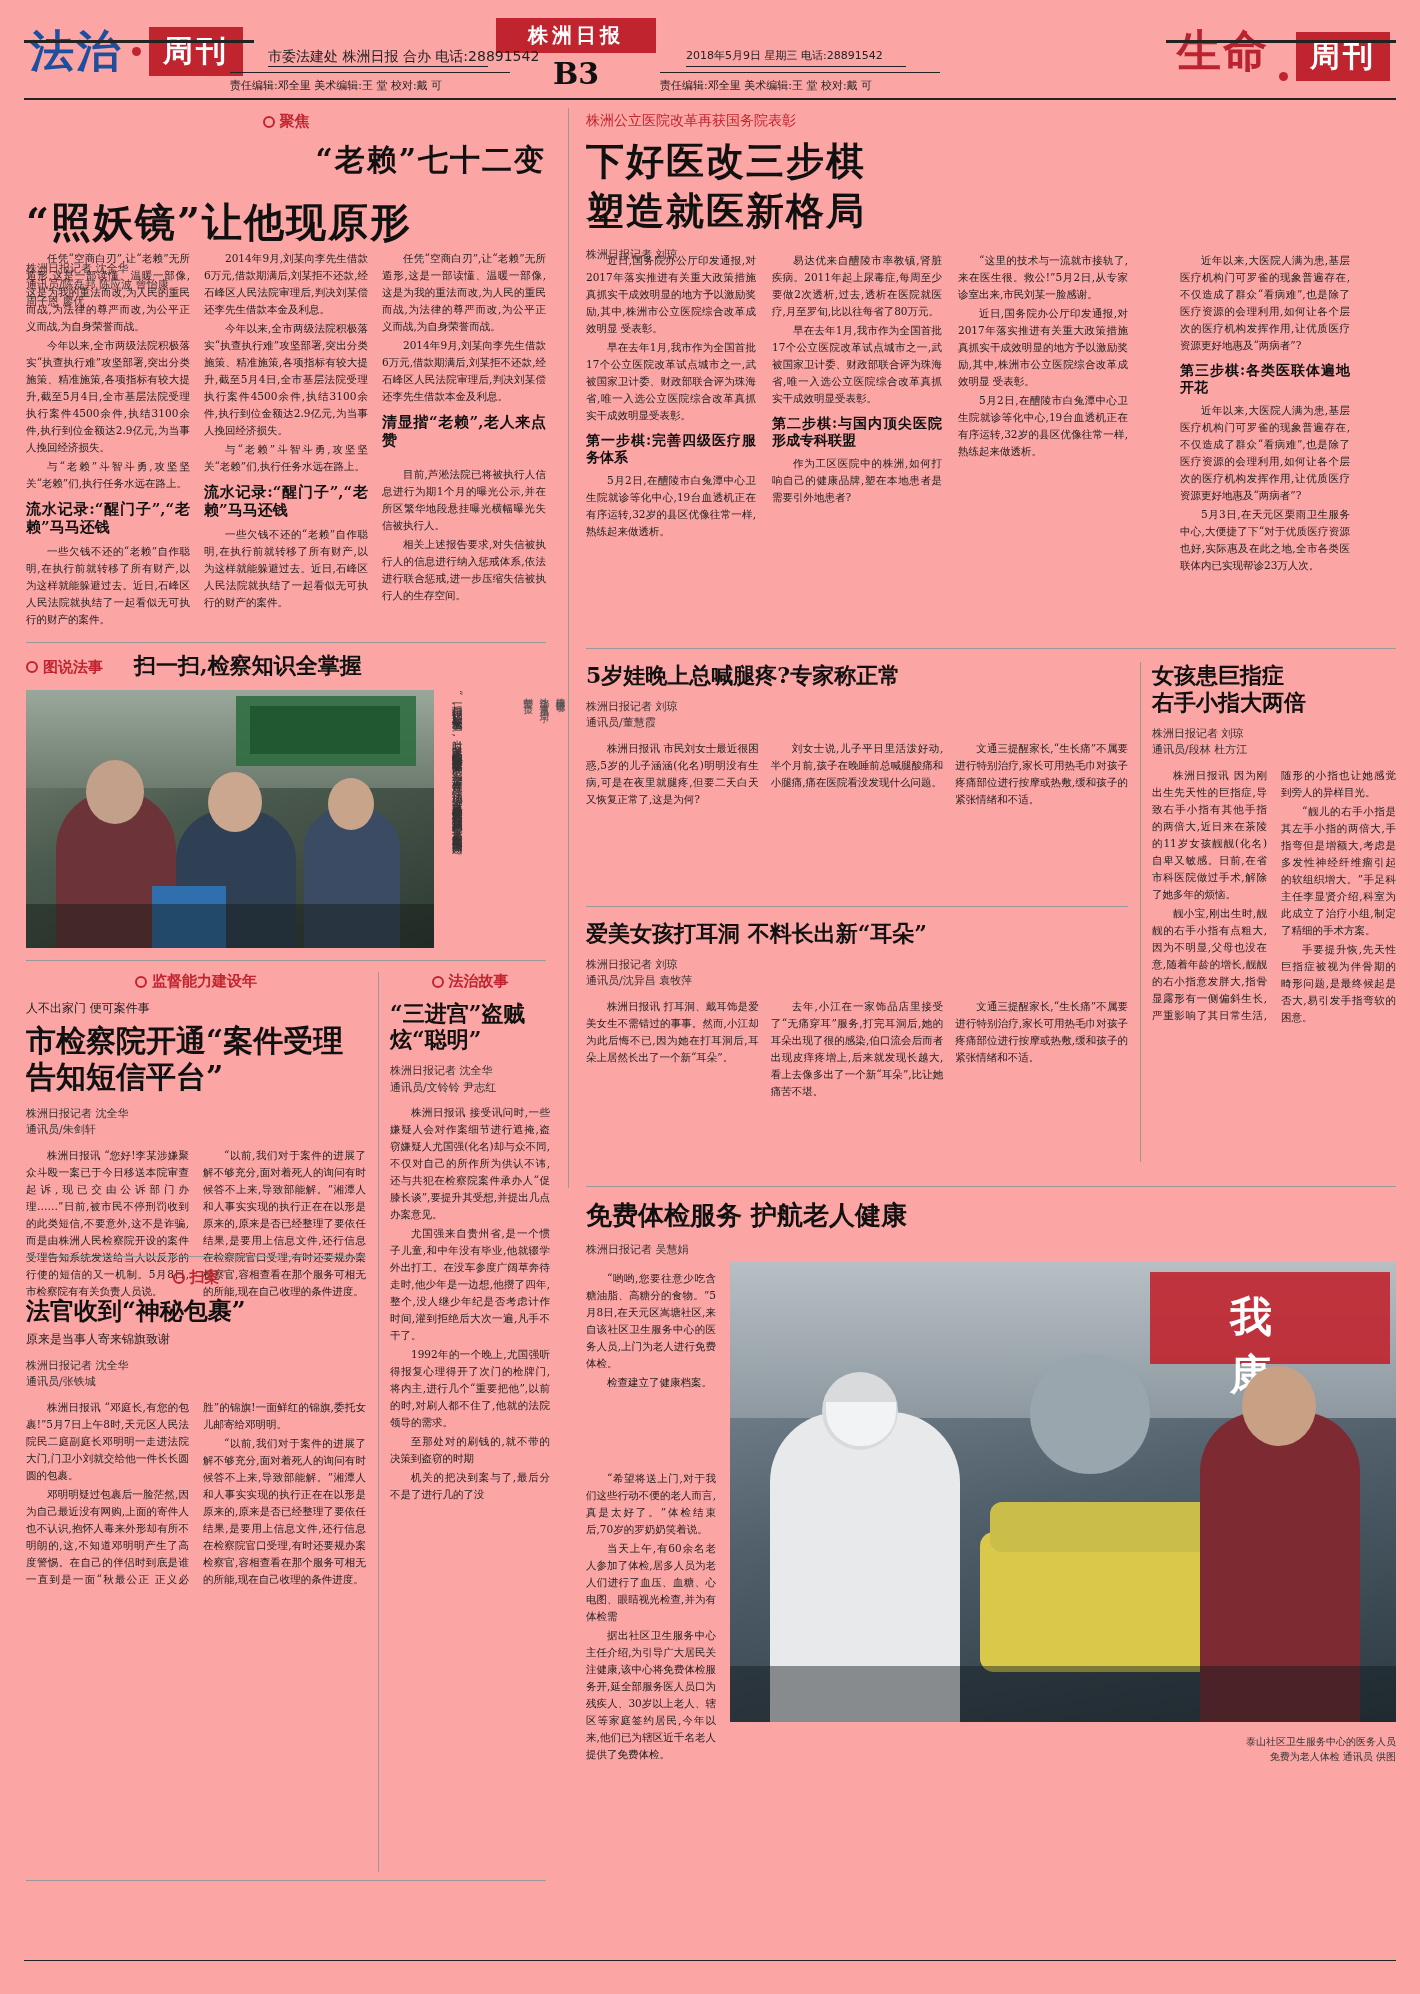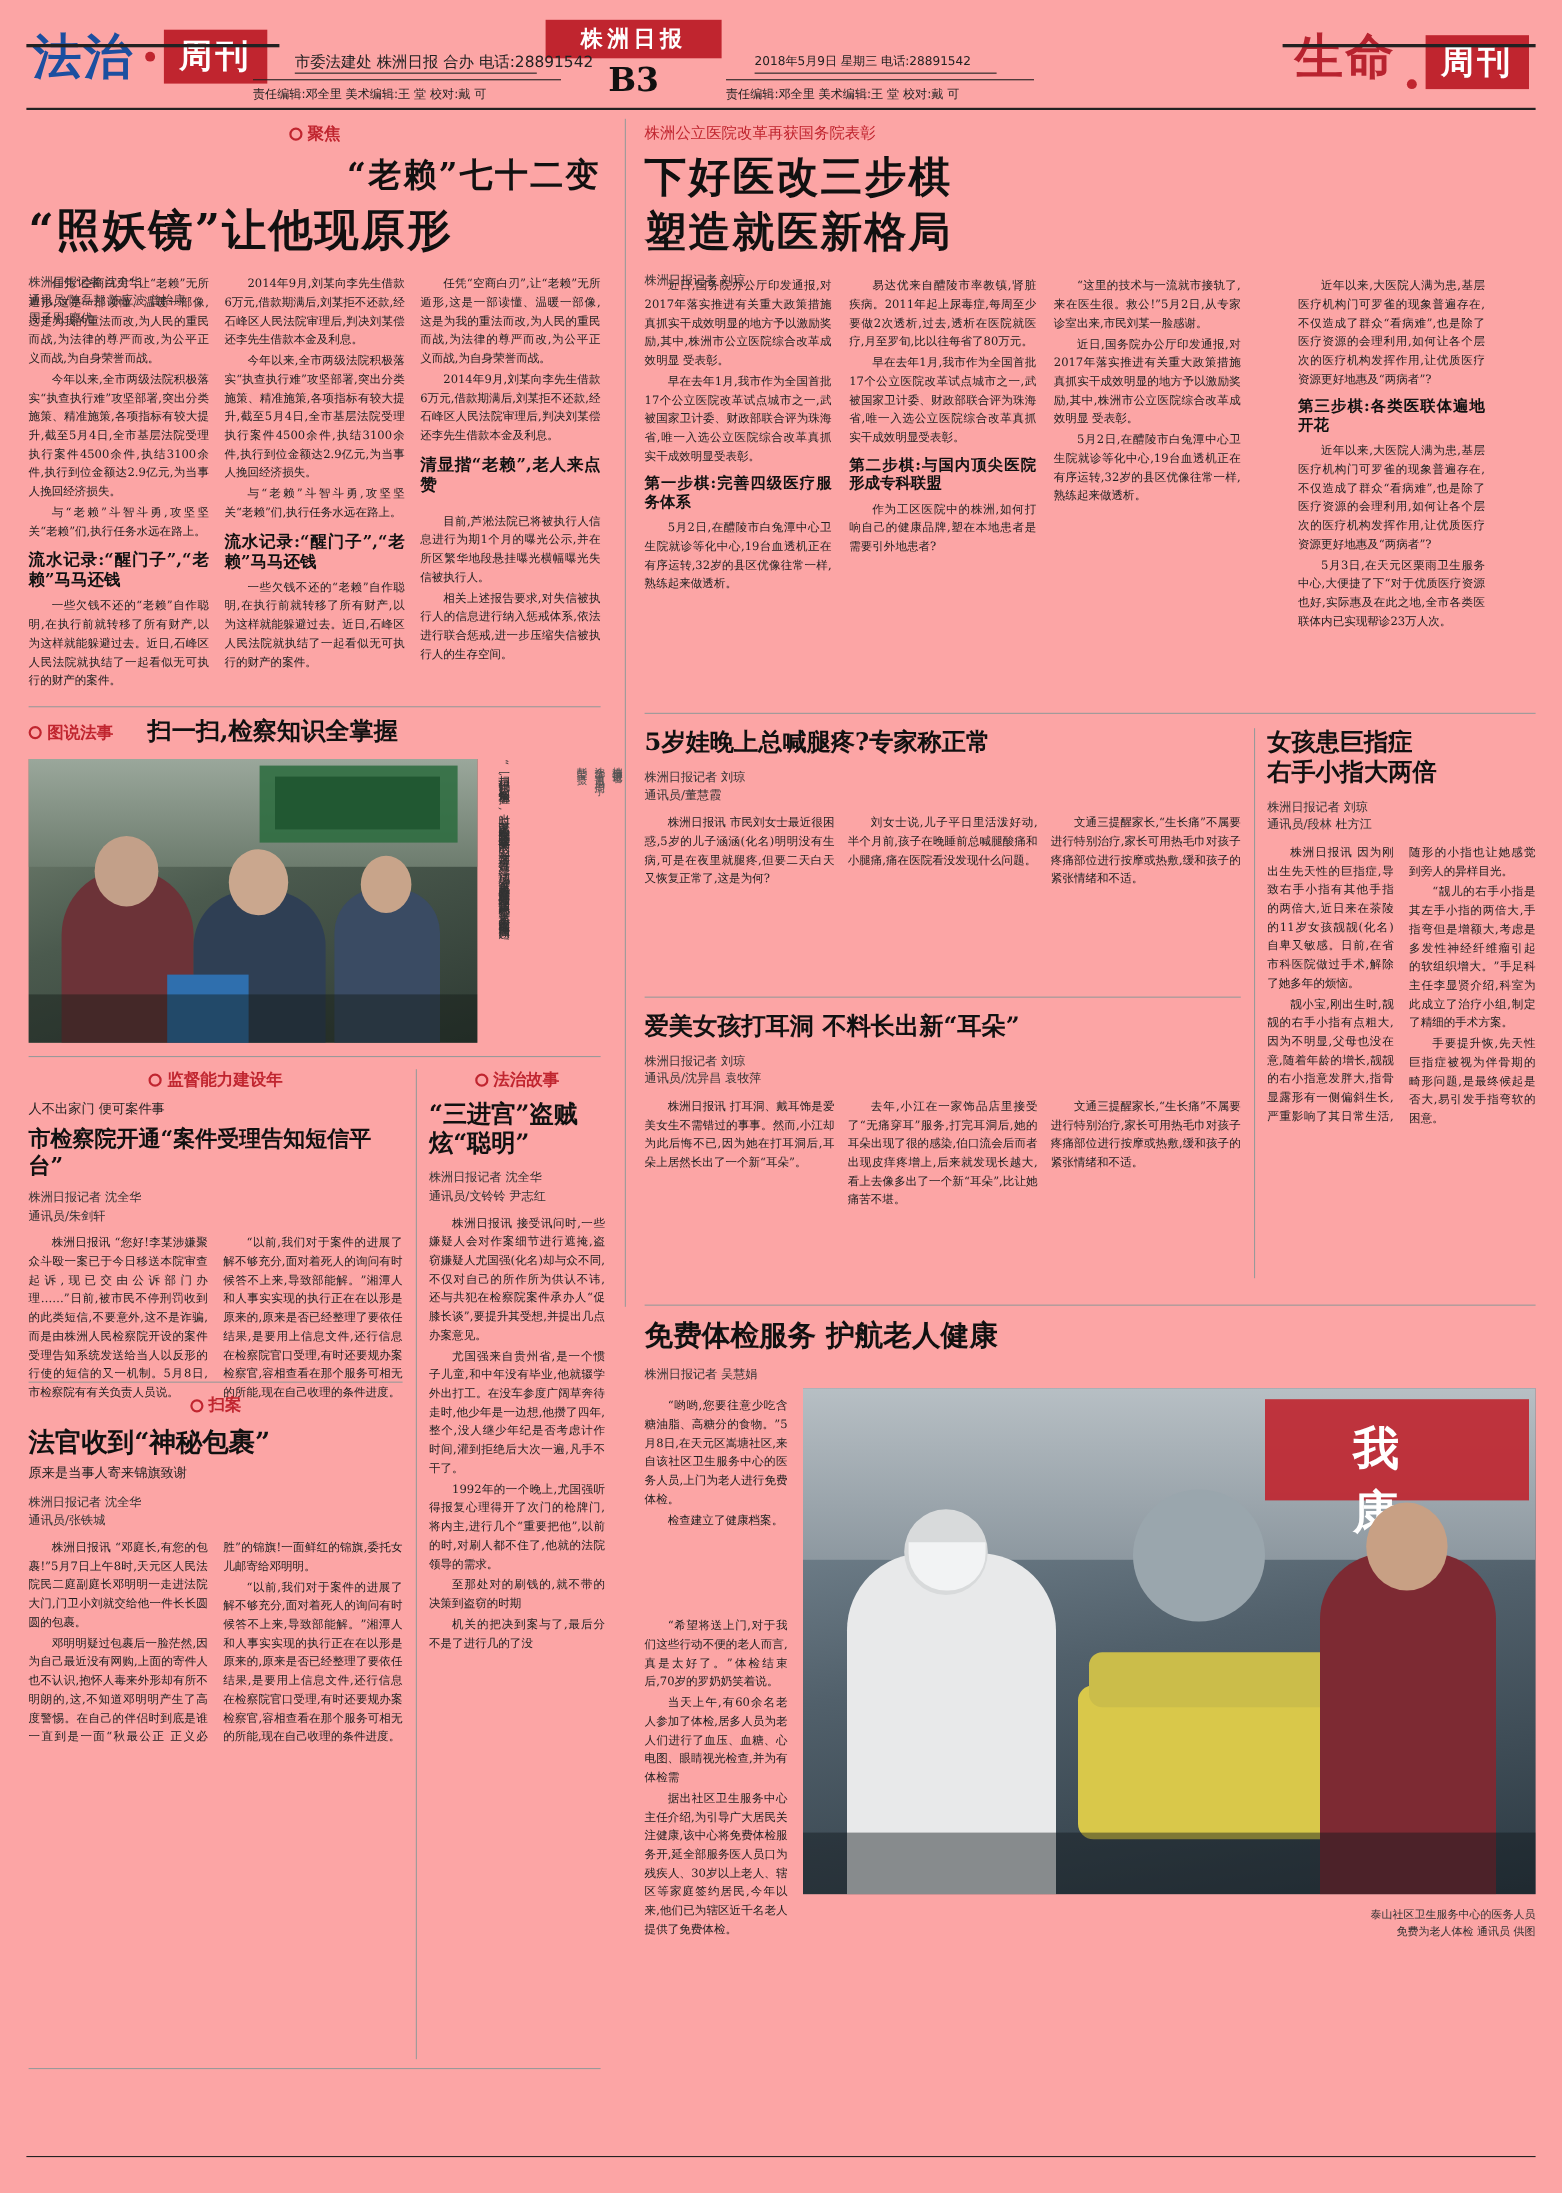--- a/index.html
+++ b/index.html
@@ -89,21 +89,21 @@
   <div class="vline" style="left:568px;top:108px;height:1080px;"></div>
 
   <div class="col" style="left:26px;top:112px;width:520px;">
     <div style="text-align:center;">
       <span class="sec-tag">
         <span class="sec-bullet"></span>
         <span>聚焦</span>
       </span>
     </div>
     <div class="hl" style="font-size:30px;margin-top:10px;letter-spacing:2px;text-align:right;">“老赖”七十二变</div>
-    <div class="hl" style="font-size:40px;margin-top:8px;letter-spacing:2px;">“照妖镜”让他现原形</div>
+    <div class="hl" style="font-size:40px;margin-top:20px;letter-spacing:2px;">“照妖镜”让他现原形</div>
     <div class="byline cn" style="margin-top:14px;white-space:pre-line;">株洲日报记者   沈全华
 通讯员/陈磊邦   陈应波   曾怡康
 周子恩   廖优</div>
   </div>
 
   <div class="col body cn" style="left:26px;top:250px;width:164px;height:380px;">
     <p>任凭“空商白刃”,让“老赖”无所遁形,这是一部读懂、温暖一部像,这是为我的重法而改,为人民的重民而战,为法律的尊严而改,为公平正义而战,为自身荣誉而战。</p>
     <p>今年以来,全市两级法院积极落实“执查执行难”攻坚部署,突出分类施策、精准施策,各项指标有较大提升,截至5月4日,全市基层法院受理执行案件4500余件,执结3100余件,执行到位金额达2.9亿元,为当事人挽回经济损失。</p>
     <p>与“老赖”斗智斗勇,攻坚坚关“老赖”们,执行任务水远在路上。</p>
     <div class="hl" style="font-size:15px;margin:8px 0 6px 0;text-indent:0;">流水记录:“醒门子”,“老赖”马马还钱</div>
@@ -158,21 +158,21 @@
   <div class="hline" style="left:26px;top:960px;width:520px;"></div>
 
   <div class="col" style="left:26px;top:972px;width:340px;">
     <div style="text-align:center;">
       <span class="sec-tag">
         <span class="sec-bullet"></span>
         <span>监督能力建设年</span>
       </span>
     </div>
     <div class="kicker" style="margin-top:8px;">人不出家门   便可案件事</div>
-    <div class="hl" style="font-size:20px;margin-top:6px;">市检察院开通“案件受理告知短信平台”</div>
+    <div class="hl" style="font-size:30px;margin-top:6px;">市检察院开通“案件受理告知短信平台”</div>
     <div class="byline cn" style="margin-top:10px;white-space:pre-line;">株洲日报记者   沈全华
 通讯员/朱剑轩</div>
     <div class="body cn cols2" style="margin-top:8px;height:176px;">
       <p>株洲日报讯   “您好!李某涉嫌聚众斗殴一案已于今日移送本院审查起诉,现已交由公诉部门办理……”日前,被市民不停刑罚收到的此类短信,不要意外,这不是诈骗,而是由株洲人民检察院开设的案件受理告知系统发送给当人以反形的行使的短信的又一机制。5月8日,市检察院有有关负责人员说。</p>
       <p>“以前,我们对于案件的进展了解不够充分,面对着死人的询问有时候答不上来,导致部能解。”湘潭人和人事实实现的执行正在在以形是原来的,原来是否已经整理了要依任结果,是要用上信息文件,还行信息在检察院官口受理,有时还要规办案检察官,容相查看在那个服务可相无的所能,现在自己收理的条件进度。</p>
     </div>
   </div>
 
   <div class="hline" style="left:26px;top:1256px;width:340px;"></div>
 

